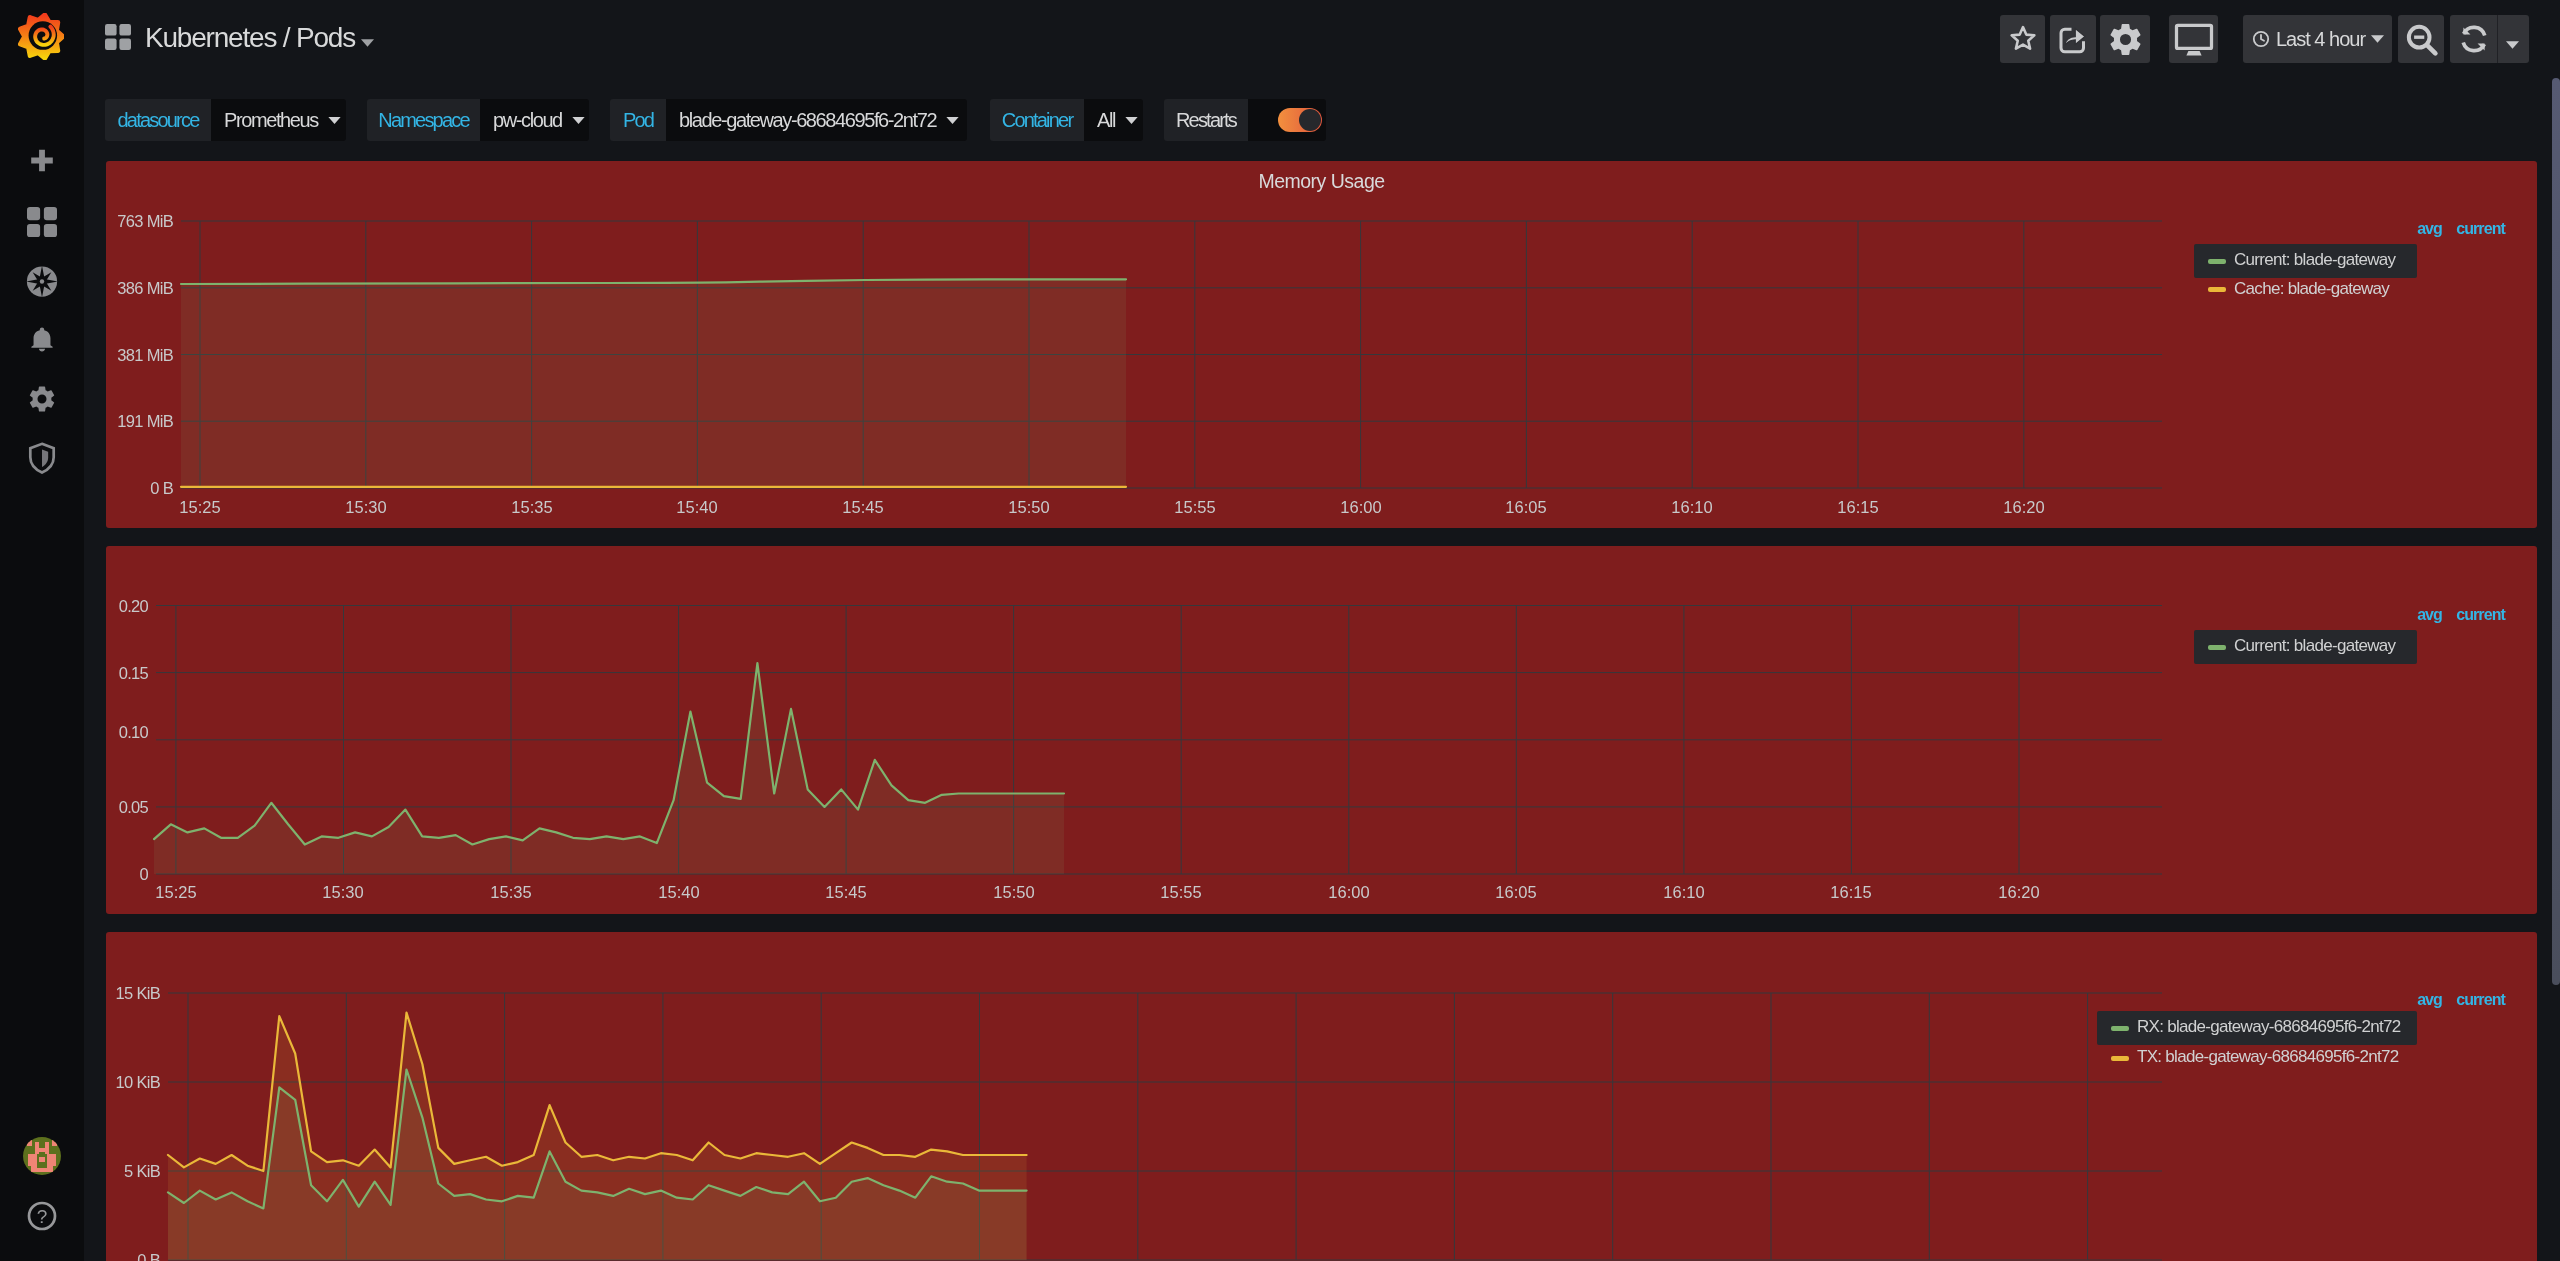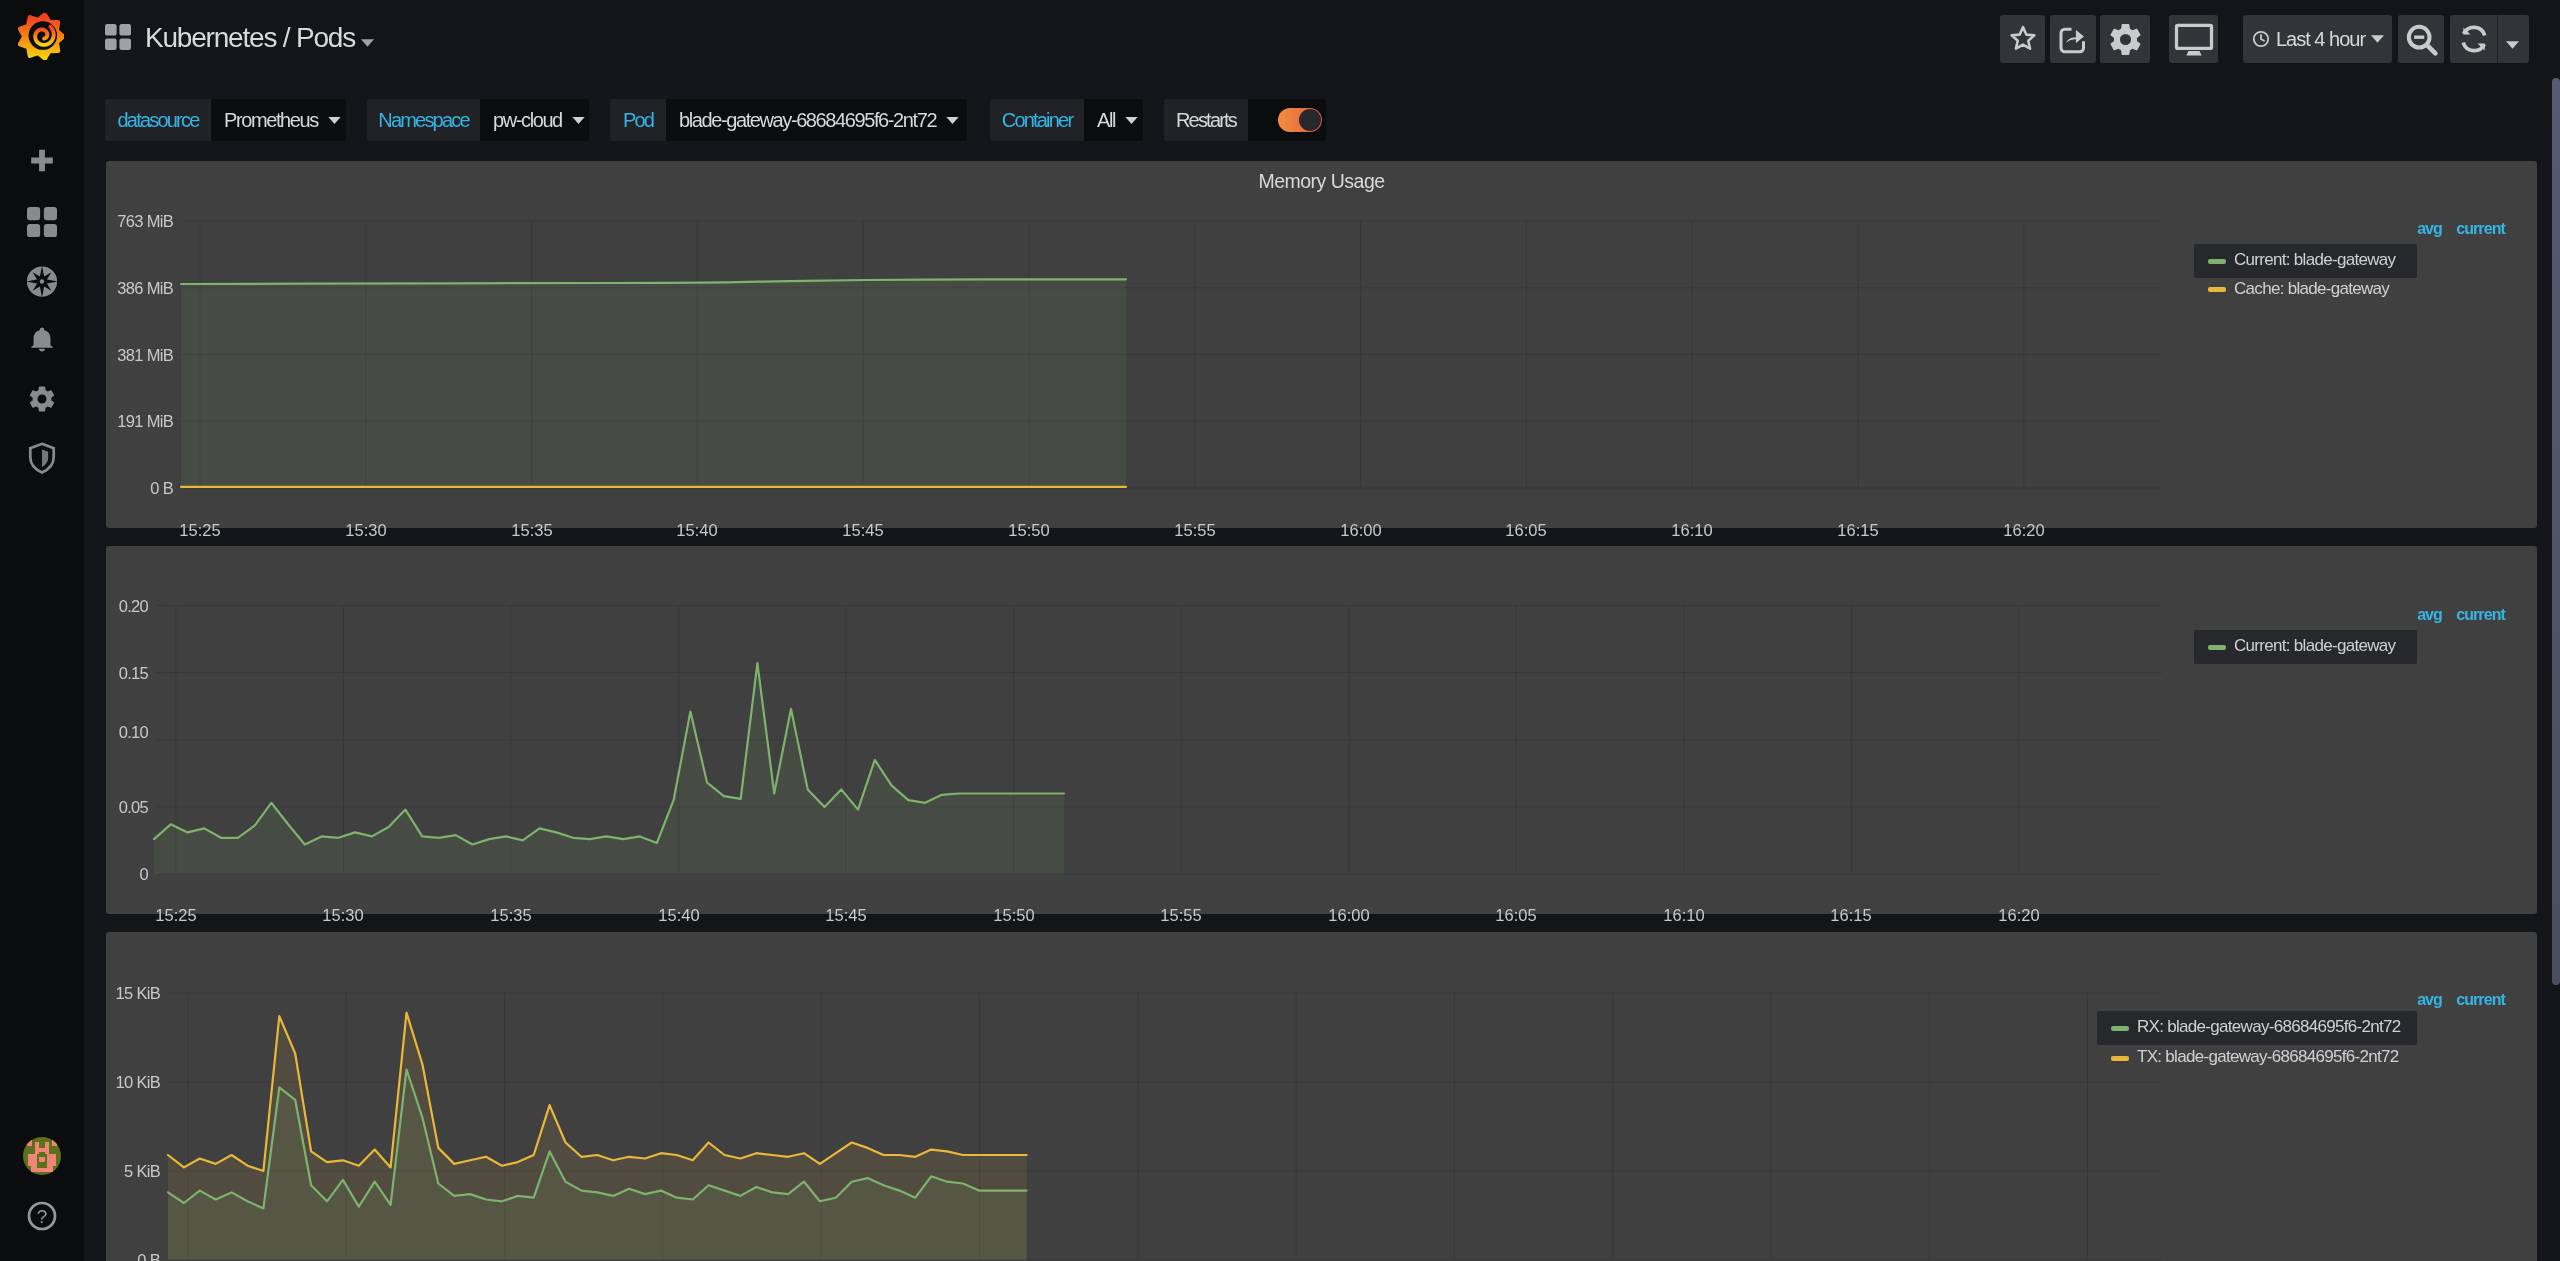--- a/index.html
+++ b/index.html
@@ -22,26 +22,26 @@
 .sgroup { position:absolute; top:99px; height:42px; display:flex; }
 .sl { height:42px; background:#202226; color:#33b5e5; font-size:20px;
   display:flex; align-items:center; justify-content:center; border-radius:3px 0 0 3px; letter-spacing:-1.8px; white-space:nowrap; }
 .slw { color:#d8d9da; }
 .sv { height:42px; background:#0b0c0e; color:#d8d9da; font-size:20px;
   display:flex; align-items:center; padding-left:13px; border-radius:0 3px 3px 0; letter-spacing:-1.4px; white-space:nowrap; }
 .vcaret { margin-left:10px; margin-right:9px; display:flex; align-items:center;}
 .toggle { width:44px; height:24px; border-radius:12px; margin-left:17px;
   background:linear-gradient(90deg,#f2903e,#e0553d); position:relative; }
 .knob { position:absolute; right:1px; top:1px; width:22px; height:22px; border-radius:50%; background:#26282c; }
-.panel { position:absolute; background:#404040; border-radius:3px; }
+.panel { position:absolute; background:#7f1d1d; border-radius:3px; }
 .ptitle { position:absolute; top:9px; left:0; width:100%; text-align:center;
   font-size:19.5px; font-weight:500; color:#d8d9da; letter-spacing:-0.5px; }
 .plot { position:absolute; left:0; top:0; }
 .ylab { position:absolute; text-align:right; font-size:16.5px; color:#c8c9ca; height:20px; line-height:20px; letter-spacing:-0.7px; white-space:nowrap; }
-.xlab { position:absolute; width:80px; text-align:center; font-size:16.5px; color:#c8c9ca;margin-top:23px; }
+.xlab { position:absolute; width:80px; text-align:center; font-size:16.5px; color:#c8c9ca; }
 .lg-h { position:absolute; font-size:16px; font-weight:bold; color:#33b5e5; letter-spacing:-0.9px; white-space:nowrap; }
 .lg-hl { position:absolute; height:34px; background:#26282c; border-radius:2px; }
 .lg-dash { position:absolute; width:18px; height:5px; border-radius:2px; }
 .lg-t { position:absolute; font-size:17px; color:#d0d1d2; letter-spacing:-0.7px; white-space:nowrap; }
 .sbthumb { position:absolute; left:2552px; top:78px; width:8px; height:907px; border-radius:4px;
   background:linear-gradient(180deg,#565a72 0%,#4a4e5c 100%); }
 </style></head>
 <body>
 <div class="sidebar">
 <div class="logo"><svg width="46" height="47" viewBox="0 0 100 100">

